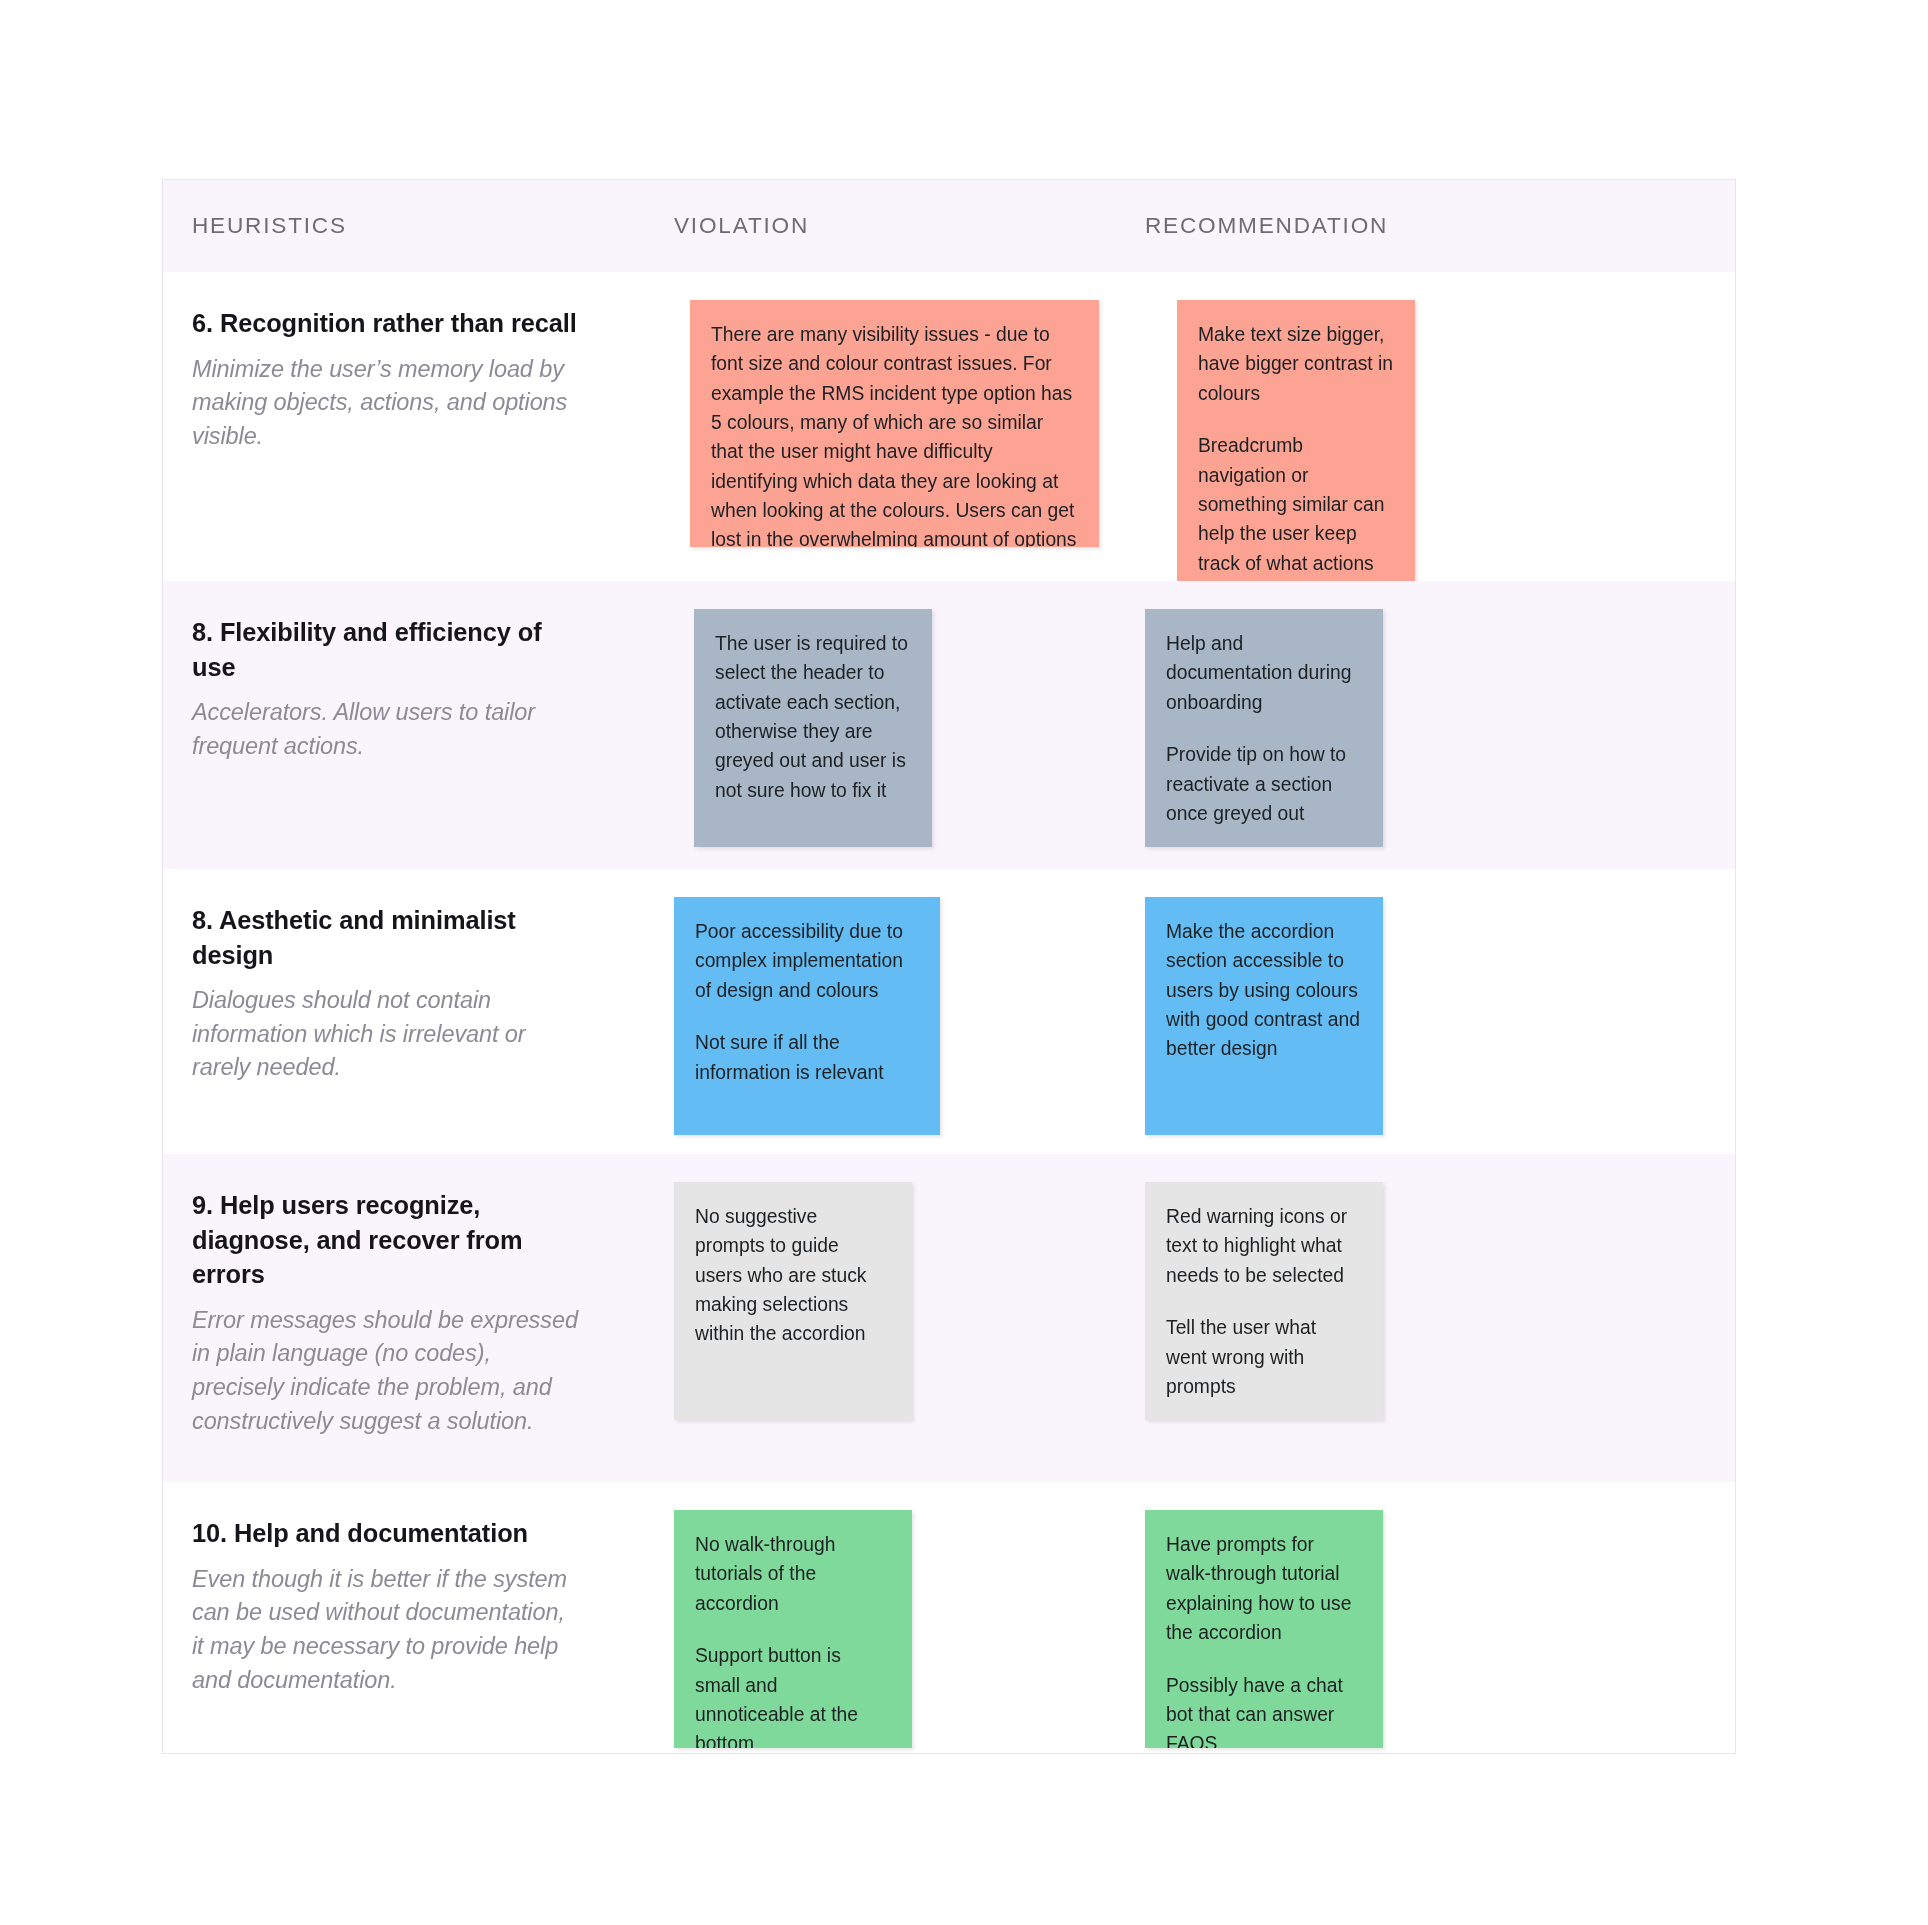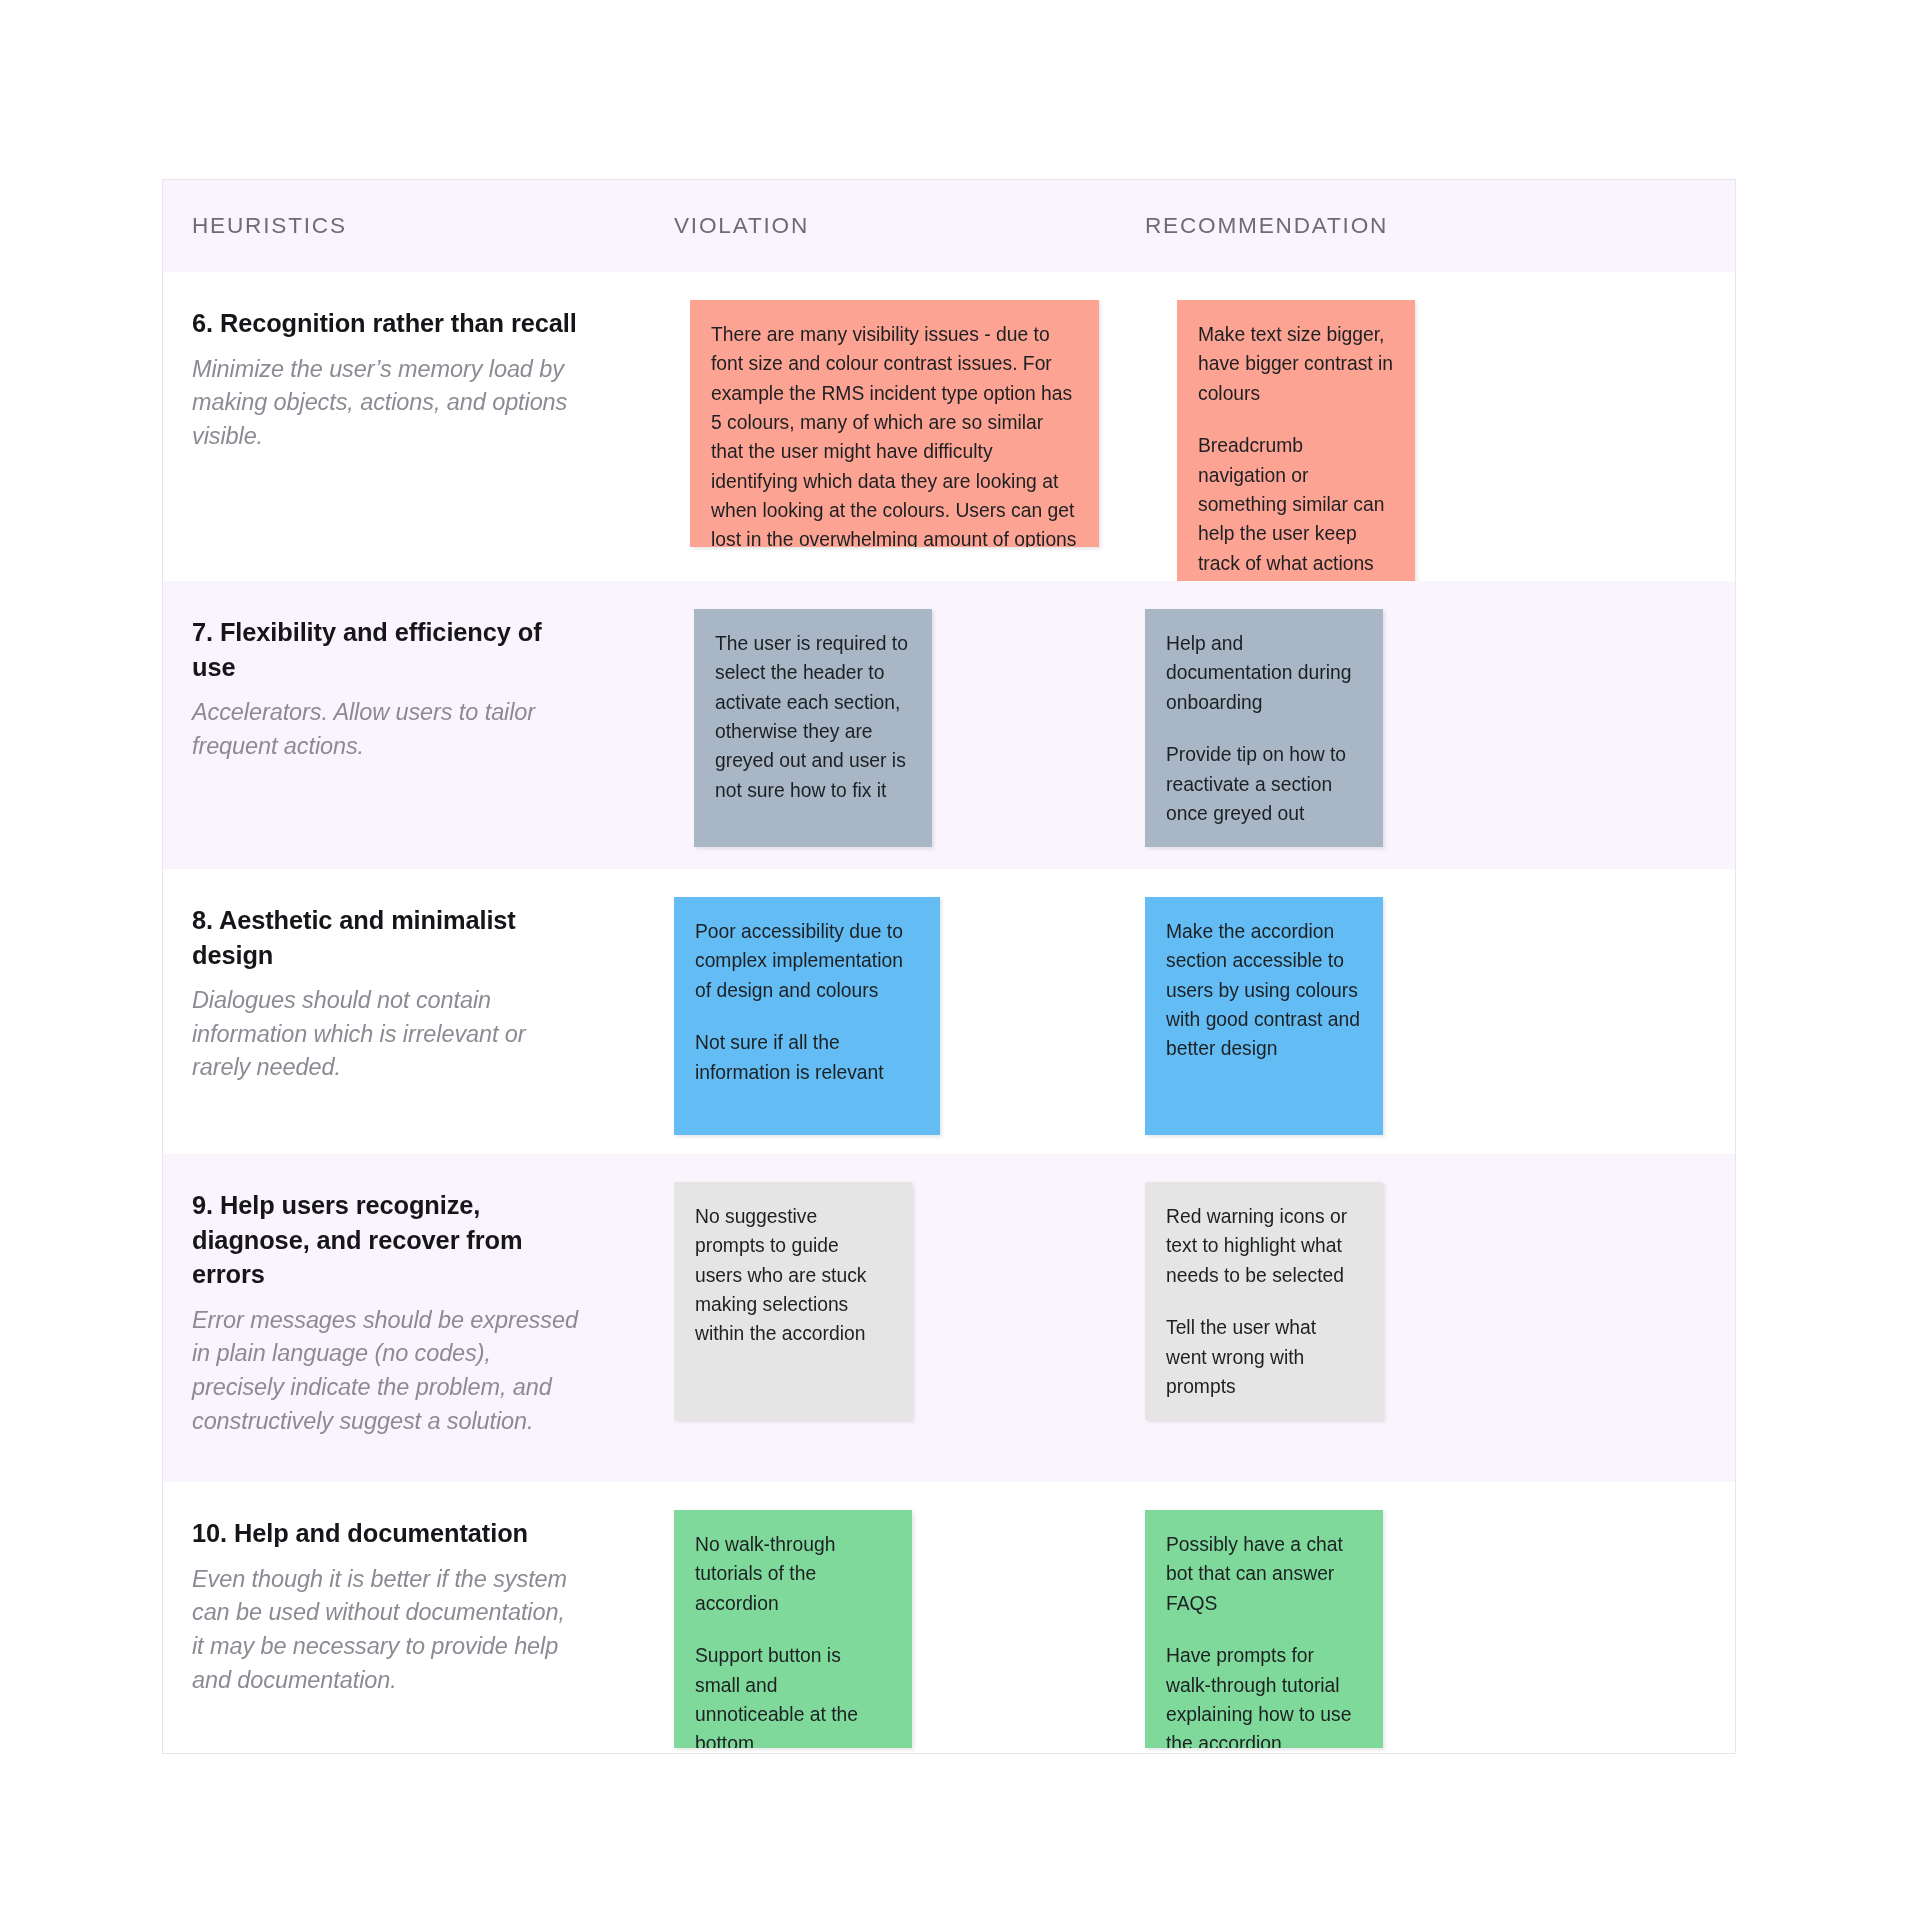--- a/index.html
+++ b/index.html
@@ -160,21 +160,21 @@
       <div class="col-recommend note-wrap">
         <div class="note salmon n-6-r">
           <p>Make text size bigger, have bigger contrast in colours</p>
           <p>Breadcrumb navigation or something similar can help the user keep track of what actions they have taken, what filters are selected etc</p>
         </div>
       </div>
     </div>
 
     <div class="row shaded row-7">
       <div class="col-heuristics heur-cell">
-        <p class="heur-title">7. Flexibility and efficiency of use</p>
+        <p class="heur-title">8. Flexibility and efficiency of use</p>
         <p class="heur-desc">Accelerators. Allow users to tailor frequent actions.</p>
       </div>
       <div class="col-violation note-wrap">
         <div class="note slate n-7-v">
           <p>The user is required to select the header to activate each section, otherwise they are greyed out and user is not sure how to fix it</p>
         </div>
       </div>
       <div class="col-recommend note-wrap">
         <div class="note slate n-7-r">
           <p>Help and documentation during onboarding</p>
@@ -226,21 +226,21 @@
         <p class="heur-desc">Even though it is better if the system can be used without documentation, it may be necessary to provide help and documentation.</p>
       </div>
       <div class="col-violation note-wrap">
         <div class="note green n-10-v">
           <p>No walk-through tutorials of the accordion</p>
           <p>Support button is small and unnoticeable at the bottom</p>
         </div>
       </div>
       <div class="col-recommend note-wrap">
         <div class="note green n-10-r">
+          <p>Have prompts for walk-through tutorial explaining how to use the accordion</p>
           <p>Possibly have a chat bot that can answer FAQS</p>
-          <p>Have prompts for walk-through tutorial explaining how to use the accordion</p>
         </div>
       </div>
     </div>
 
   </div>
 </div>
 
 
 </body></html>

